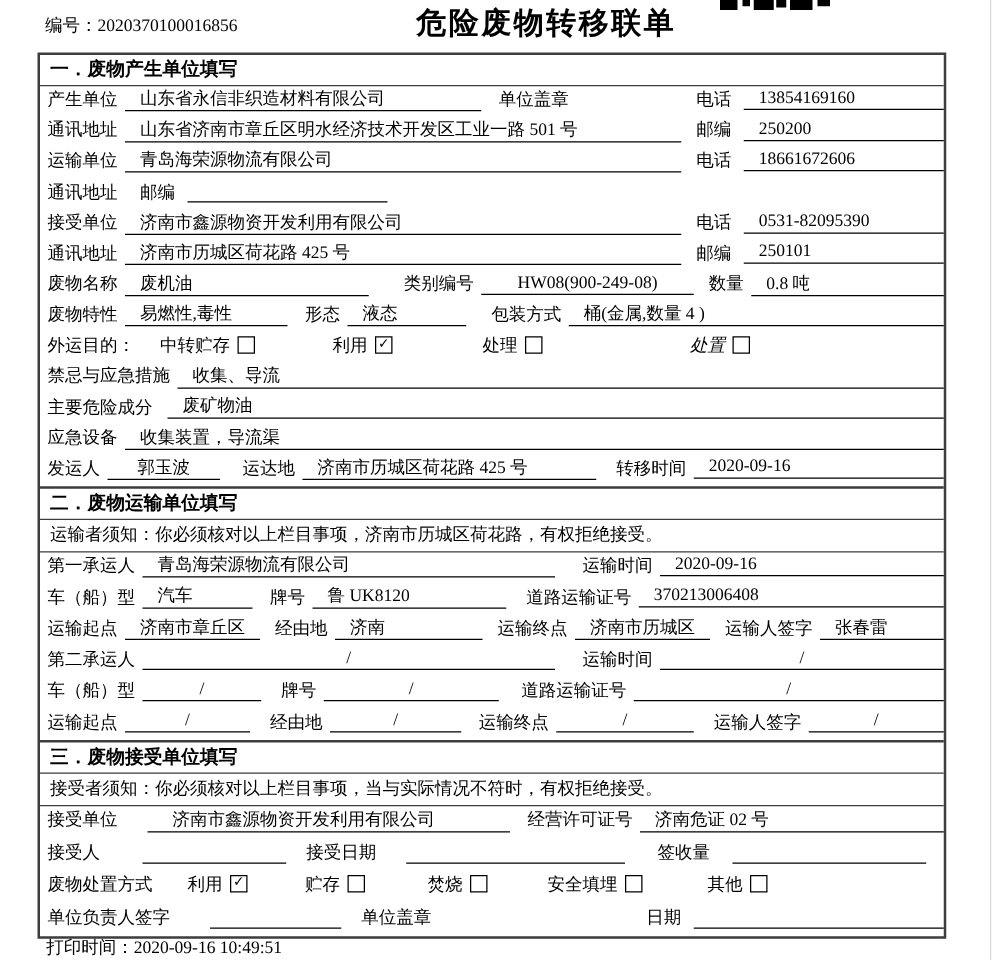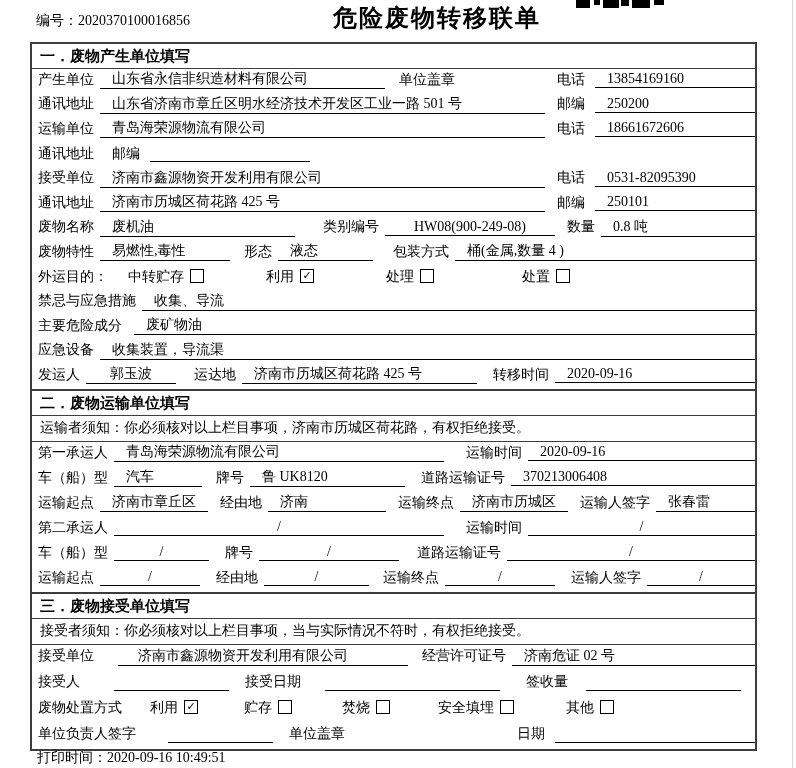--- a/index.html
+++ b/index.html
@@ -128,21 +128,21 @@
       </div>
 
       <div class="row">
         <span class="lbl">外运目的：</span>
         <span class="cbl" style="margin-left:14px;">中转贮存</span>
         <span class="cb"></span>
         <span class="cbl" style="margin-left:62px;">利用</span>
         <span class="cb">✓</span>
         <span class="cbl" style="margin-left:72px;">处理</span>
         <span class="cb"></span>
-        <span class="cbl" style="margin-left:88px;">处置</span>
+        <span class="cbl" style="margin-left:118px;font-style:italic;">处置</span>
         <span class="cb"></span>
       </div>
 
       <div class="row">
         <span class="lbl">禁忌与应急措施</span>
         <span class="u fx">收集、导流</span>
       </div>
 
       <div class="row">
         <span class="lbl">主要危险成分</span>

